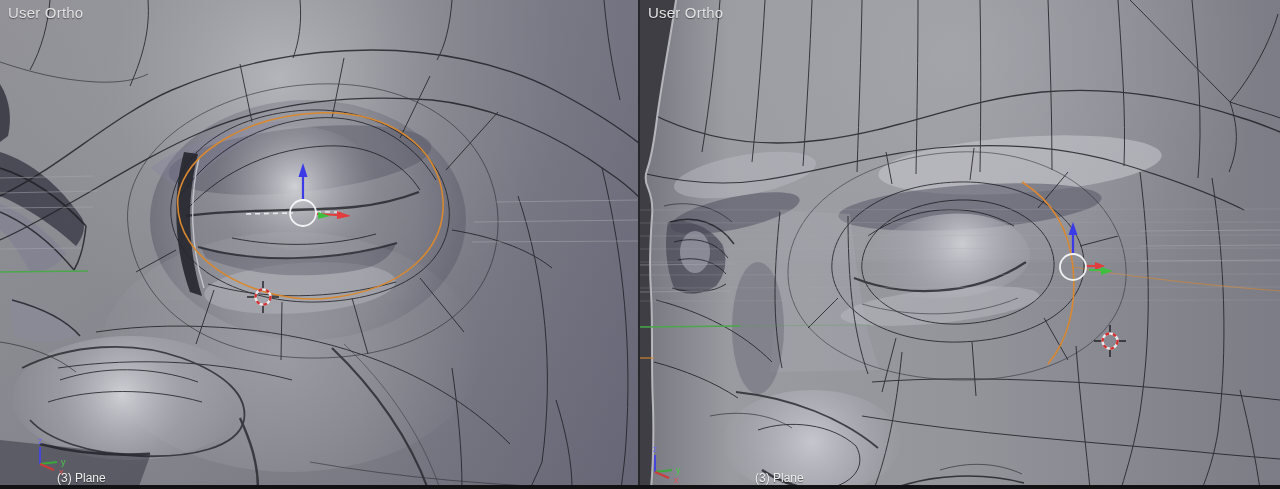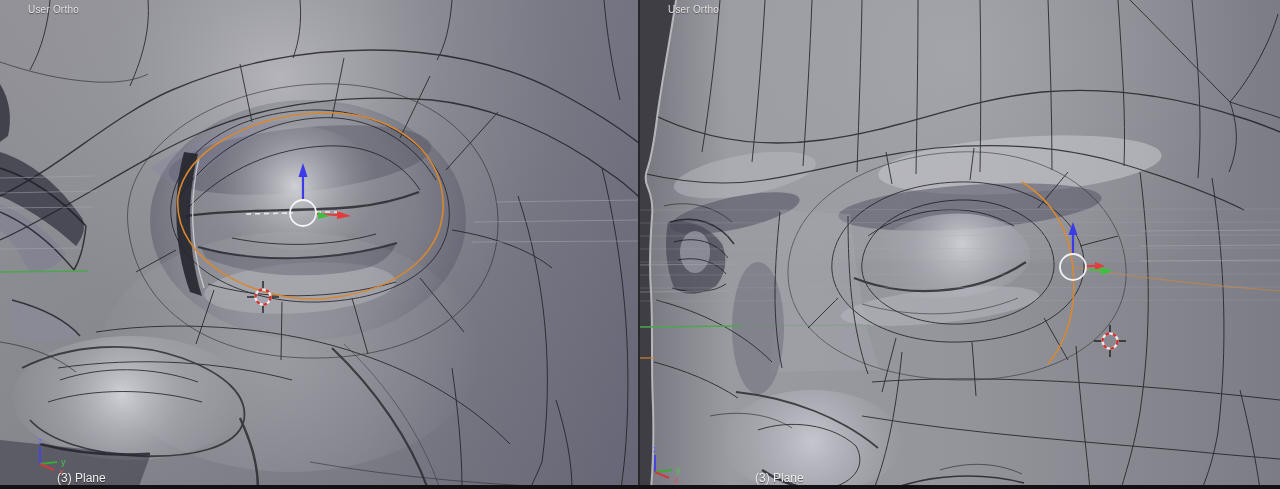--- a/index.html
+++ b/index.html
@@ -2,22 +2,22 @@
 <html><head>
 <meta charset="utf-8">
 <style>
   html,body{margin:0;padding:0;background:#1a1a1a;}
   .stage{position:relative;width:1280px;height:489px;overflow:hidden;background:#7f7f85;
          font-family:"Liberation Sans",sans-serif;}
   .viewport{position:absolute;top:0;width:640px;height:489px;overflow:hidden;}
   .viewport.left{left:0;}
   .viewport.right{left:640px;}
   .viewport svg{position:absolute;left:0;top:0;display:block;}
-  .view-label{position:absolute;top:4px;left:8px;font-size:10px;color:#e3e3e3;
-              text-shadow:0 1px 1px rgba(0,0,0,.45);letter-spacing:.2px;margin-left:20px;}
+  .view-label{position:absolute;top:4px;left:8px;font-size:15px;color:#e3e3e3;
+              text-shadow:0 1px 1px rgba(0,0,0,.45);letter-spacing:.2px;}
   .object-label{position:absolute;top:471px;font-size:12px;color:#efefef;
                 text-shadow:0 1px 1px rgba(0,0,0,.55);}
   .viewport.left .object-label{left:57px;}
   .viewport.right .object-label{left:115px;}
   .divider{position:absolute;left:638px;top:0;width:2px;height:489px;background:#26262b;z-index:30;}
   .bottom-strip{position:absolute;left:0;top:485px;width:1280px;height:4px;background:#121214;z-index:40;}
 </style>
 </head>
 <body>
 

